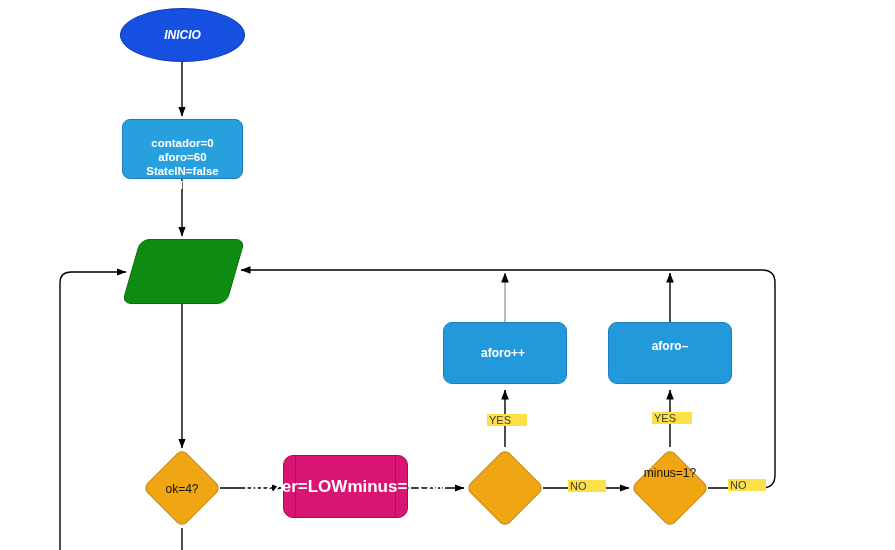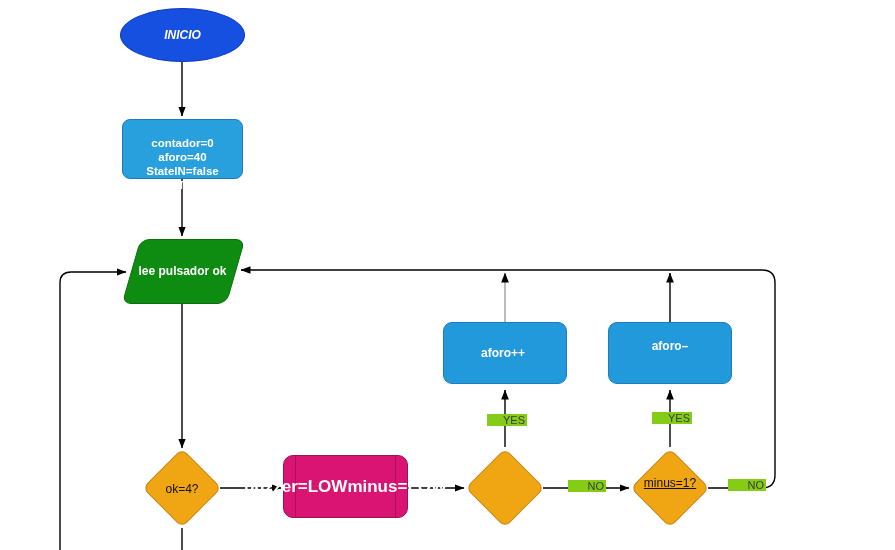--- a/index.html
+++ b/index.html
@@ -41,21 +41,21 @@
 
   .diamond{
     width:56px;height:56px;border-radius:7px;transform:rotate(45deg);
     background:var(--decision-fill,#F0A513);border:1.5px solid var(--decision-border,#C8871A);
   }
   .d-ok{left:154px;top:460px;}
   .d-add{left:477px;top:460px;}
   .d-minus{left:642px;top:460px;}
   .lbl-ok{left:142px;top:450px;width:80px;height:78px;}
   .lbl-add{left:465px;top:450px;width:80px;height:78px;}
-  .lbl-minus{left:630px;top:444px;width:80px;height:78px;text-decoration:underline;}
+  .lbl-minus{left:630px;top:434px;width:80px;height:78px;}
 
   .predef{
     left:283px;top:455px;width:125px;height:63px;border-radius:10px;
     background:var(--predefined-fill,#D91472);border:1px solid var(--predefined-border,#99134F);
   }
   .predef .bar{
     position:absolute;top:0;bottom:0;width:1px;background:var(--predefined-bar,#A81058);
   }
   .predef .bar.left{left:11px;} .predef .bar.right{right:11px;}
   .lbl-buzzer{
@@ -66,21 +66,21 @@
   .procbox{
     width:124px;height:62px;border-radius:9px;
     background:var(--process2-fill,#2299DB);border:1px solid var(--process2-border,#1B7FBE);
   }
   .p-inc{left:443px;top:322px;} .p-dec{left:608px;top:322px;}
   .lbl-inc{left:443px;top:322px;width:120px;height:62px;}
   .lbl-dec{left:608px;top:322px;width:124px;height:47px;text-align:center;}
 
   .edge-label{
     position:absolute;font-size:11px;color:var(--label-text,#3B3B3B);
-    background:#84cc16;padding:0 2px;text-align:right;pointer-events:none;
+    background:#fde047;padding:0 2px;text-align:left;pointer-events:none;
   }
   .el-yes-add{left:487px;top:414px;width:36px;}
   .el-yes-minus{left:652px;top:412px;width:36px;}
   .el-no-add{left:568px;top:480px;width:34px;}
   .el-no-minus{left:728px;top:479px;width:34px;}
 </style>
 </head>
 <body>
 
 <div class="canvas">
@@ -107,29 +107,28 @@
       <path d="M670 447 V390" marker-end="url(#arrow)"></path>
     </g>
   </svg>
 
   <div class="node terminator"></div>
   <div class="node-label white-label lbl-start">INICIO</div>
 
   <div class="node initbox"></div>
   <div class="node-label lbl-init">
     <div>contador=0</div>
-    <div>aforo=40</div>
+    <div>aforo=60</div>
     <div>StateIN=false</div>
     <div>stateOUT= buzzer</div>
   </div>
 
   <div class="node para-wrap">
     <div class="para"></div>
   </div>
-  <div class="node-label white-label lbl-read">lee pulsador ok</div>
 
   <div class="node diamond d-ok"></div>
   <div class="node-label black-label lbl-ok">ok=4?</div>
 
   <div class="node predef">
     <div class="bar left"></div>
     <div class="bar right"></div>
   </div>
   <div class="node-label lbl-buzzer">
     <div>buzzer=LOW</div>

